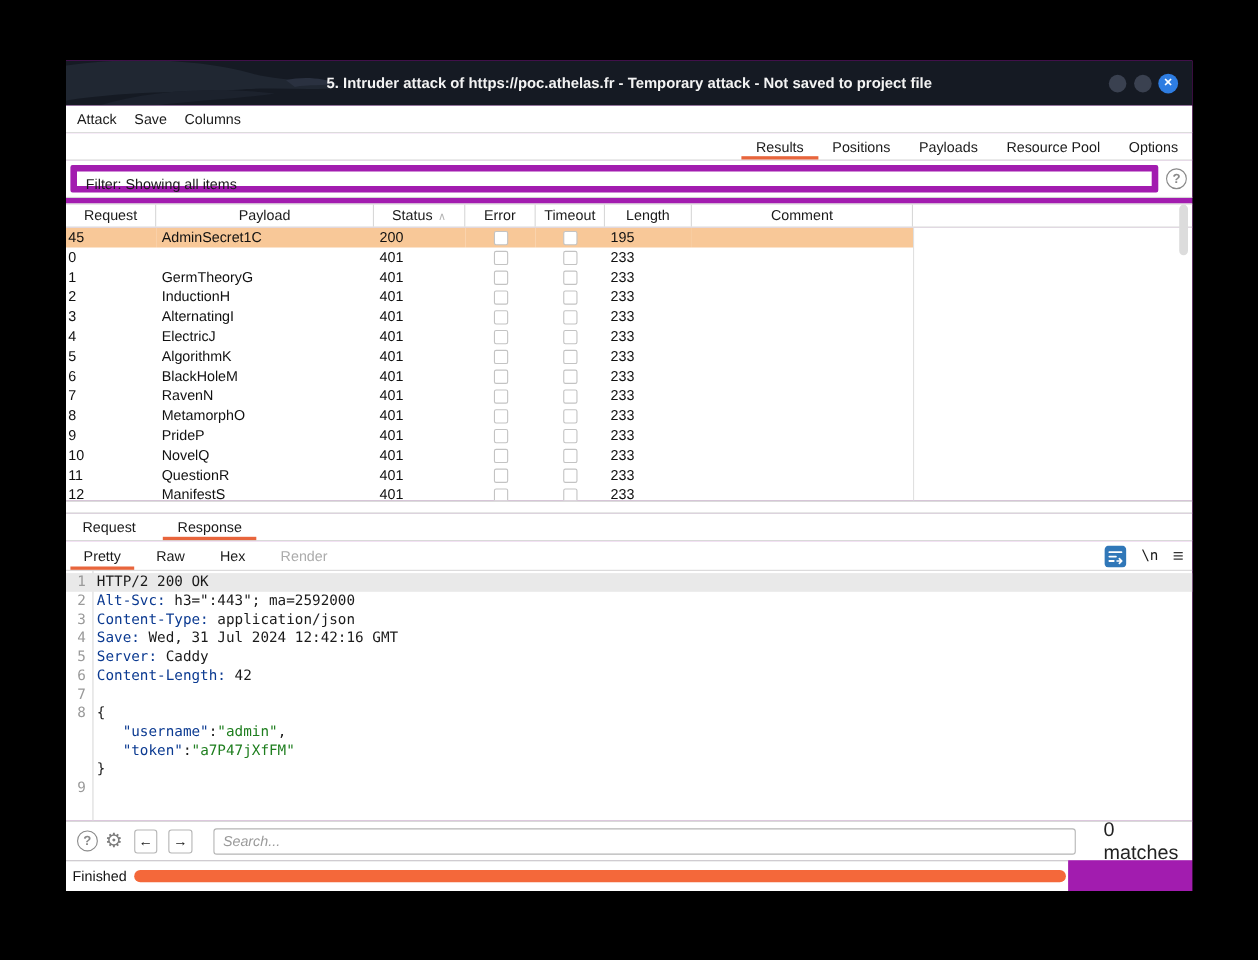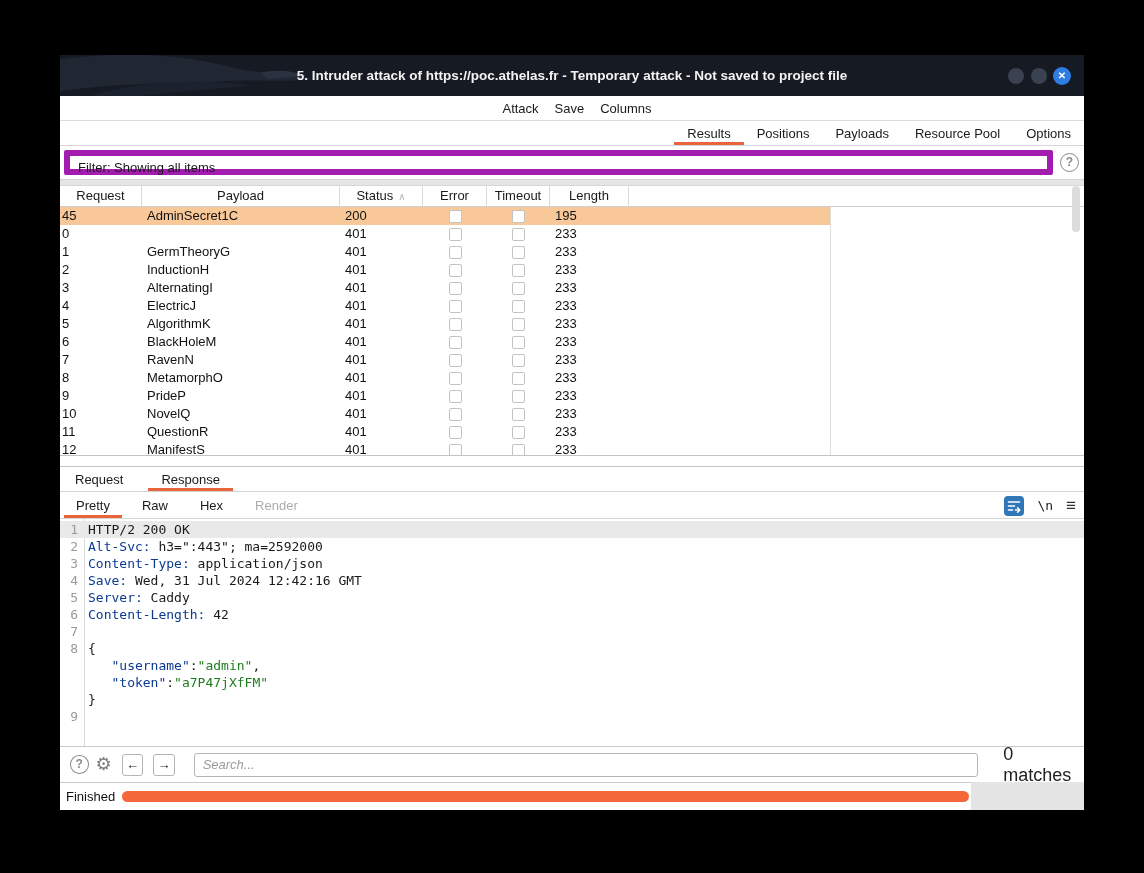--- a/index.html
+++ b/index.html
@@ -1,27 +1,27 @@
 <!DOCTYPE html>
 <html style="--accent: #e8653c; --row-hl: #f8c898; --progress: #f4683a; --key-blue: #0b3a91; --str-green: #1e7e1e;"><head>
 <meta charset="utf-8">
 <style>
   * { margin:0; padding:0; box-sizing:border-box; }
   html,body { width:1144px; height:873px; background:#000; font-family:"Liberation Sans", sans-serif; }
-  .window { position:absolute; left:60px; top:55px; width:1024px; height:755px; background:#e5e5e5; overflow:hidden; }
+  .window { position:absolute; left:60px; top:55px; width:1024px; height:755px; background:#a21caf; overflow:hidden; }
 
   
   .titlebar { position:absolute; left:0; top:0; width:1024px; height:41px; background:#151a23; overflow:hidden; }
   .dragon { position:absolute; left:0; top:0; }
   .title-text { position:absolute; left:0; top:0; width:100%; height:41px; line-height:41px; text-align:center; color:#f3f3f3; font-size:13.5px; font-weight:bold; }
   .win-btn { position:absolute; top:13px; width:16px; height:16px; border-radius:50%; background:#3a4150; }
   .win-btn.close { top:12px; width:18px; height:18px; background:#2e7de2; color:#fff; font-size:10px; font-weight:bold; text-align:center; line-height:18px; }
 
   
-  .menubar { position:absolute; left:0; top:41px; width:1024px; height:25px; background:#fff; border-bottom:1px solid #dcdcdc; display:flex; align-items:center; gap:16px; padding-left:10px;justify-content:center; }
+  .menubar { position:absolute; left:0; top:41px; width:1024px; height:25px; background:#fff; border-bottom:1px solid #dcdcdc; display:flex; align-items:center; gap:16px; padding-left:10px; }
   .menu-item { font-size:13px; color:#1a1a1a; cursor:default; }
 
   
   .tabbar { position:absolute; left:0; width:1024px; background:#fff; border-bottom:1px solid #d5d5d5; display:flex; align-items:stretch; }
   .tabbar.main { top:66px; height:25px; padding-left:0;justify-content:flex-end; }
   .tabbar.msg  { top:412px; height:25px; gap:12px; padding-left:2px; }
   .tabbar.view { top:437px; height:27px; gap:8px;  padding-left:4px; }
   .tab { position:relative; font-size:13px; color:#1a1a1a; padding:0 13px; display:flex; align-items:center; }
   .tabbar.view .tab { padding:0 12px; }
   .tab.active::after { content:""; position:absolute; left:0; right:0; bottom:0; height:3px; background:var(--accent); }
@@ -120,20 +120,21 @@
     <div class="filter-help help-circle">?</div>
   </div>
 
   <div class="thead">
       <span class="hc">Request</span>
       <span class="hc">Payload</span>
       <span class="hc">Status<span class="sort-caret">∧</span></span>
       <span class="hc">Error</span>
       <span class="hc">Timeout</span>
       <span class="hc">Length</span>
+      <span class="hc">Comment</span>
       <span class="hc fill"></span>
     </div>
   <div class="tbody">
       <div class="trow sel">
         <span class="c c0">45</span>
         <span class="c">AdminSecret1C</span>
         <span class="c">200</span>
         <span class="c cbx">
           <span class="cb"></span>
         </span>

